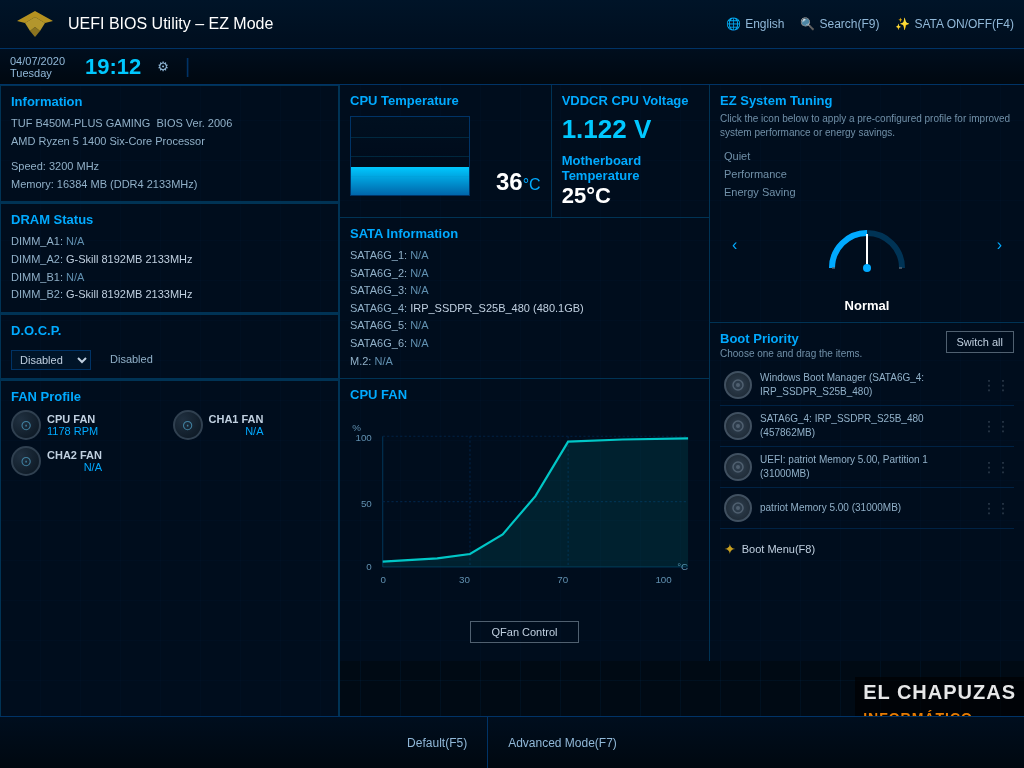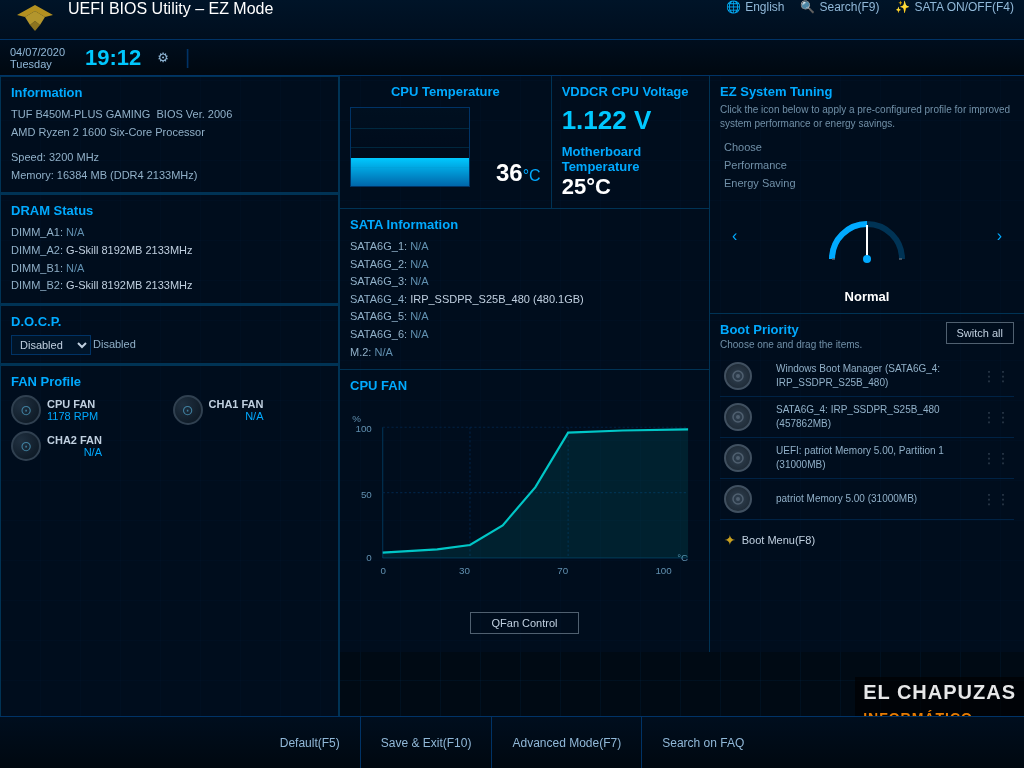--- a/index.html
+++ b/index.html
@@ -24,24 +24,24 @@
       background-size: 40px 40px;
       pointer-events: none;
       z-index: 0;
     }
 
     
     .top-bar {
       position: relative;
       z-index: 1;
       display: flex;
-      align-items: flex-start;
+      align-items: center;
       background: linear-gradient(180deg, #001428 0%, #000e1e 100%);
       border-bottom: 1px solid #003366;
-      height: 40px;
+      height: 49px;
       padding: 0 10px;
     }
     .logo {
       width: 50px;
       height: 35px;
       display: flex;
       align-items: center;
       justify-content: center;
     }
     .logo svg { width: 40px; height: 30px; }
@@ -184,21 +184,21 @@
       font-size: 11px;
       padding: 4px 10px;
       cursor: pointer;
       white-space: nowrap;
     }
     .boot-item {
       display: flex;
       align-items: center;
       padding: 6px 4px;
       border-bottom: 1px solid #002244;
-      gap: 24px;
+      gap: 8px;
       cursor: grab;
     }
     .boot-disk-icon {
       width: 28px;
       height: 28px;
       border-radius: 50%;
       background: radial-gradient(circle, #304050, #1a2530);
       border: 2px solid #405060;
       display: flex;
       align-items: center;
@@ -211,22 +211,22 @@
       line-height: 1.4;
       flex: 1;
     }
     .boot-item-dots {
       color: #304050;
       font-size: 14px;
     }
     .docp-row {
       display: flex;
       align-items: center;
-      gap: 2px;
-      margin-top: 6px;
+      gap: 19px;
+      margin-top: 12px;
     }
     .docp-select {
       background: #001428;
       border: 1px solid #003366;
       color: #c0d0e0;
       font-size: 11px;
       padding: 2px 4px;
       cursor: pointer;
       min-width: 80px;
     }
@@ -380,21 +380,21 @@
 
 <div style="display:grid; grid-template-columns: 340px 370px 1fr; height: calc(768px - 76px - 36px); position:relative; z-index:1;">
 
   <div class="left-column" style="border-right:1px solid #003355; display:flex; flex-direction:column;">
 
     <div class="panel" style="flex-shrink:0;">
       <div class="panel-title">Information</div>
       <div class="panel-text">
         <span>TUF B450M-PLUS GAMING</span>&nbsp;&nbsp;<span>BIOS Ver. 2006</span>
       </div>
-      <div class="panel-text">AMD Ryzen 2 1600 Six-Core Processor</div>
+      <div class="panel-text">AMD Ryzen 5 1400 Six-Core Processor</div>
       <div style="height:8px;"></div>
       <div class="panel-text">
         <span>Speed:</span> <span>3200 MHz</span>
       </div>
       <div class="panel-text">
         <span>Memory:</span> <span>16384 MB (DDR4 2133MHz)</span>
       </div>
     </div>
 
     <div class="divider-h"></div>
@@ -448,21 +448,21 @@
         </div>
       </div>
     </div>
 
   </div>
 
   <div style="border-right:1px solid #003355; display:flex; flex-direction:column;">
 
     <div style="display:flex; border-bottom:1px solid #003355; flex-shrink:0;">
 
-      <div class="panel" style="flex:1; border:none; border-right:1px solid #003355;text-align:center;">
+      <div class="panel" style="flex:1; border:none; border-right:1px solid #003355;">
         <div class="panel-title">CPU Temperature</div>
         <div style="display:flex; align-items:flex-end; margin-top:8px;">
           <div style="width:120px; height:80px; background:linear-gradient(180deg,#001020,#000818); border:1px solid #003366; position:relative; overflow:hidden;">
             <div style="position:absolute; bottom:0; left:0; right:0; height:36%; background:linear-gradient(180deg,#00c8ff,#0066aa);"></div>
 
             <div style="position:absolute; top:25%; left:0; right:0; height:1px; background:rgba(0,150,200,0.2);"></div>
             <div style="position:absolute; top:50%; left:0; right:0; height:1px; background:rgba(0,150,200,0.2);"></div>
             <div style="position:absolute; top:75%; left:0; right:0; height:1px; background:rgba(0,150,200,0.2);"></div>
           </div>
           <div style="margin-left:8px;">
@@ -526,21 +526,21 @@
     </div>
 
   </div>
 
   <div style="display:flex; flex-direction:column;">
 
     <div class="panel" style="flex-shrink:0; border:none; border-bottom:1px solid #003355;">
       <div class="ez-title">EZ System Tuning</div>
       <div class="ez-desc">Click the icon below to apply a pre-configured profile for improved system performance or energy savings.</div>
       <div class="tuning-options">
-        <div class="tuning-option">Choose</div>
+        <div class="tuning-option">Quiet</div>
         <div class="tuning-option">Performance</div>
         <div class="tuning-option">Energy Saving</div>
       </div>
 
       <div style="display:flex; align-items:center; justify-content:space-between; padding:0 4px;">
         <button class="gauge-nav-btn">‹</button>
         <div style="position:relative;">
           <svg width="90" height="70" viewBox="0 0 90 70">
 
             <path d="M 10 60 A 35 35 0 0 1 80 60" fill="none" stroke="#003355" stroke-width="6"></path>
@@ -621,26 +621,20 @@
     </div>
 
   </div>
 </div>
 
 <div class="bottom-bar">
   <div class="bottom-item">
     <span>Default(F5)</span>
   </div>
   <div class="bottom-item">
-    <span>Save &amp; Exit(F10)</span>
-  </div>
-  <div class="bottom-item">
     <span>Advanced Mode(F7)</span>
-  </div>
-  <div class="bottom-item">
-    <span>Search on FAQ</span>
   </div>
 </div>
 
 <div class="watermark">
   <div class="watermark-text">EL CHAPUZAS</div>
   <div class="watermark-sub">INFORMÁTICO</div>
 </div>
 
 </body></html>

